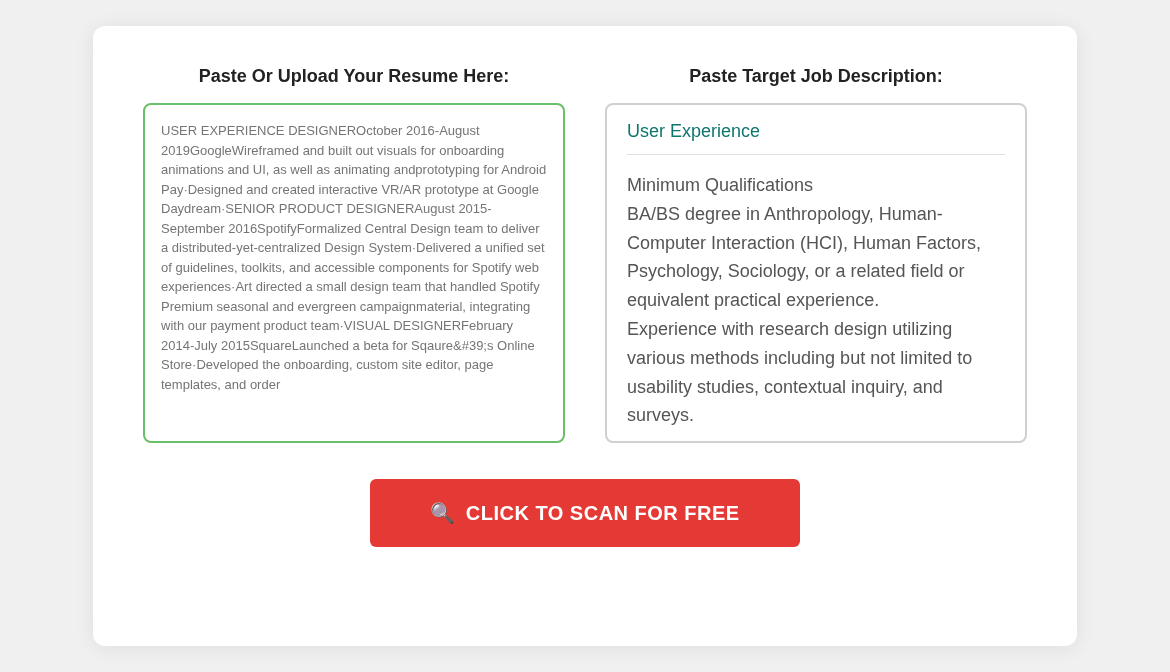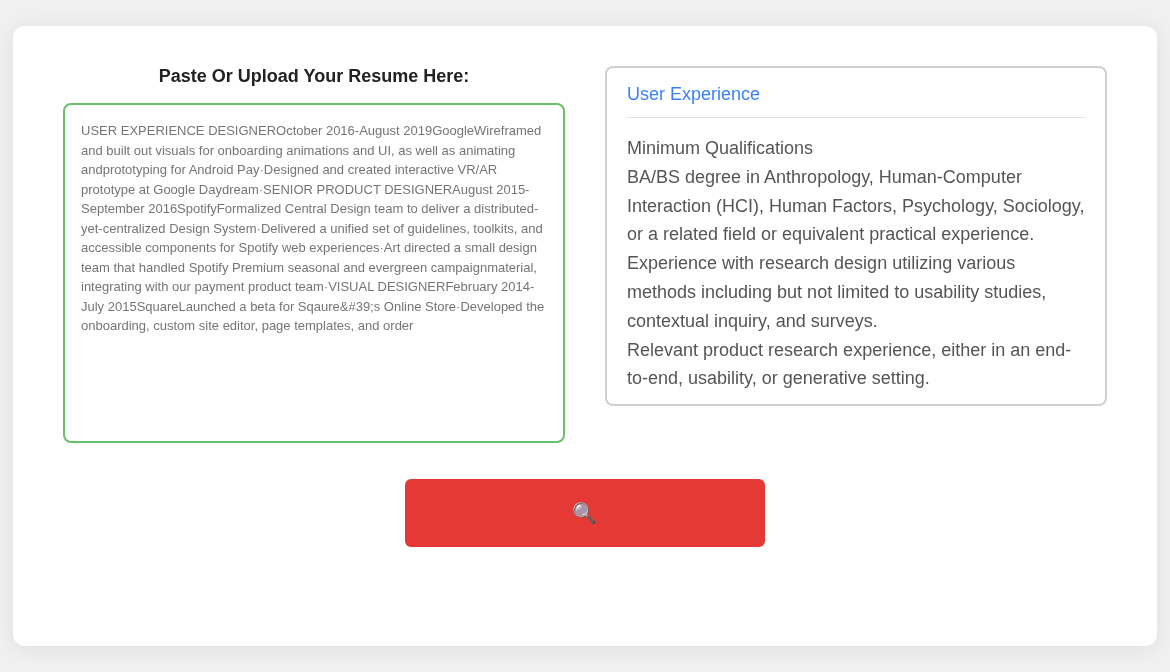--- a/index.html
+++ b/index.html
@@ -15,21 +15,21 @@
       display: flex;
       align-items: center;
       justify-content: center;
       font-family: Arial, sans-serif;
       overflow: hidden;
     }
 
     .main-card {
       background: #ffffff;
       border-radius: 12px;
-      width: 1144px;
+      width: 984px;
       min-height: 620px;
       padding: 40px 50px 40px 50px;
       display: flex;
       flex-direction: column;
       align-items: center;
       box-shadow: 0 2px 20px rgba(0,0,0,0.08);
     }
 
     .columns-row {
       display: flex;
@@ -79,21 +79,21 @@
     }
 
     .job-desc-title-area {
       border-bottom: 1px solid #e0e0e0;
       padding-bottom: 12px;
       margin-bottom: 16px;
     }
 
     .job-desc-title {
       font-size: 18px;
-      color: #3b82f6;
+      color: #0f766e;
       font-weight: normal;
     }
 
     .job-desc-content {
       font-size: 18px;
       color: #555;
       line-height: 1.6;
       overflow: hidden;
     }
 
@@ -139,30 +139,32 @@
 
 <div class="main-card">
   <div class="columns-row">
 
     <div class="column">
       <div class="column-title">Paste Or Upload Your Resume Here:</div>
       <textarea class="resume-textarea" placeholder="USER EXPERIENCE DESIGNEROctober 2016-August 2019GoogleWireframed and built out visuals for onboarding animations and UI, as well as animating andprototyping for Android Pay·Designed and created interactive VR/AR prototype at Google Daydream·SENIOR PRODUCT DESIGNERAugust 2015-September 2016SpotifyFormalized Central Design team to deliver a distributed-yet-centralized Design System·Delivered a unified set of guidelines, toolkits, and accessible components for Spotify web experiences·Art directed a small design team that handled Spotify Premium seasonal and evergreen campaignmaterial, integrating with our payment product team·VISUAL DESIGNERFebruary 2014-July 2015SquareLaunched a beta for Sqaure&amp;#39;s Online Store·Developed the onboarding, custom site editor, page templates, and order" style=""></textarea>
     </div>
 
     <div class="column">
+      <div class="column-title">Paste Target Job Description:</div>
       <div class="job-desc-box">
         <div class="job-desc-title-area">
           <span class="job-desc-title">User Experience</span>
         </div>
         <div class="job-desc-content">
           <span>Minimum Qualifications<br>BA/BS degree in Anthropology, Human-Computer Interaction (HCI), Human Factors, Psychology, Sociology, or a related field or equivalent practical experience.<br>Experience with research design utilizing various methods including but not limited to usability studies, contextual inquiry, and surveys.<br>Relevant product research experience, either in an end-to-end, usability, or generative setting.</span>
         </div>
       </div>
     </div>
 
   </div>
 
   <div class="bottom-section">
     <button class="scan-button">
       <span class="scan-icon">🔍</span>
+      <span>CLICK TO SCAN FOR FREE</span>
     </button>
   </div>
 </div>
 
 </body></html>

